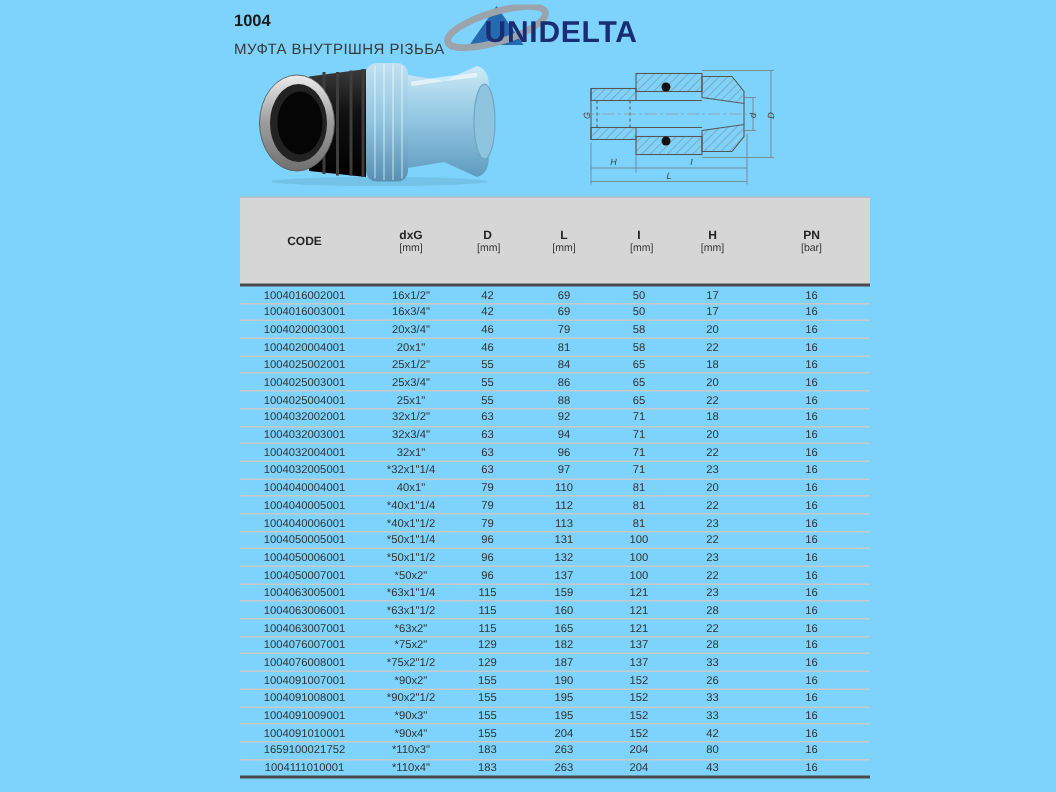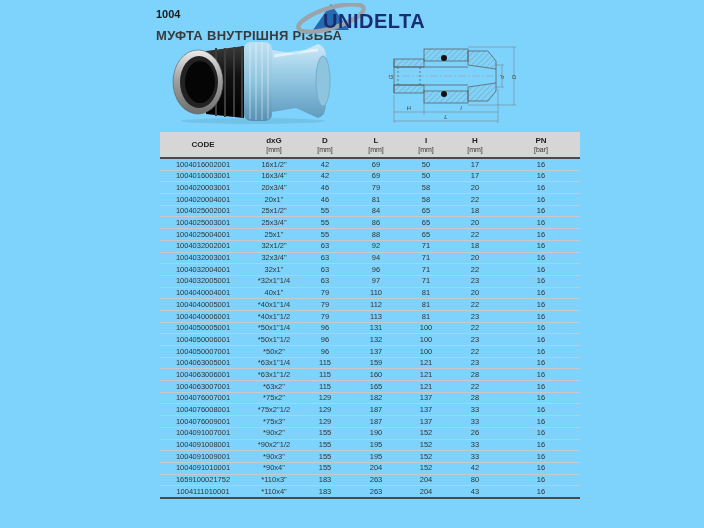--- a/index.html
+++ b/index.html
@@ -1,30 +1,30 @@
 <!DOCTYPE html>
 <html><head>
 <meta charset="utf-8">
 <style>
   html,body{margin:0;padding:0;background:#fff;}
   .page{position:relative;width:704px;height:528px;background:#7dd3fc;overflow:hidden;
         font-family:"Liberation Sans",sans-serif;}
   
   .title-block{position:absolute;left:156px;top:8px;}
   .product-code{font-size:11px;font-weight:bold;color:#1a1a1a;}
-  .product-name{font-size:13px;color:#3a3a3a;margin-top:8px;letter-spacing:.3px;font-weight:bold;}
+  .product-name{font-size:10px;color:#3a3a3a;margin-top:8px;letter-spacing:.3px;}
   .logo{position:absolute;left:296px;top:3px;width:166px;height:32px;}
   
   .photo{position:absolute;left:168px;top:38px;width:166px;height:86px;}
   .drawing{position:absolute;left:388px;top:29px;width:134px;height:100px;}
   
   .spec-table{position:absolute;left:160px;top:131px;width:420px;
               border-collapse:collapse;table-layout:fixed;}
   .spec-table thead th{background:#d6d6d6;border-top:1px solid #bcbcbc;
-              border-bottom:2px solid #4a4a4a;height:25px;padding:0;
+              border-bottom:2px solid #4a4a4a;height:25px;padding:16px;
               font-size:8px;font-weight:bold;color:#222;text-align:center;vertical-align:middle;}
   .col-unit{font-size:7px;font-weight:normal;color:#333;margin-top:1px;}
   .spec-table tbody td{font-size:7.5px;color:#333;text-align:center;vertical-align:middle;
               height:10.7px;line-height:1;padding:0;border-bottom:1px solid #c9c9c9;
               white-space:nowrap;overflow:hidden;}
   .spec-table tbody tr:last-child td{border-bottom:2px solid #4a4a4a;}
   col.c-code{width:86px;} col.c-dxg{width:56px;} col.c-d{width:46px;}
   col.c-l{width:56px;} col.c-i{width:44px;} col.c-h{width:54px;} col.c-pn{width:78px;}
 </style>
 </head>
@@ -378,29 +378,20 @@
         <tr>
           <td>1004076008001</td>
           <td>*75x2"1/2</td>
           <td>129</td>
           <td>187</td>
           <td>137</td>
           <td>33</td>
           <td>16</td>
         </tr>
         <tr>
-          <td>1004076009001</td>
-          <td>*75x3"</td>
-          <td>129</td>
-          <td>187</td>
-          <td>137</td>
-          <td>33</td>
-          <td>16</td>
-        </tr>
-        <tr>
           <td>1004091007001</td>
           <td>*90x2"</td>
           <td>155</td>
           <td>190</td>
           <td>152</td>
           <td>26</td>
           <td>16</td>
         </tr>
         <tr>
           <td>1004091008001</td>

